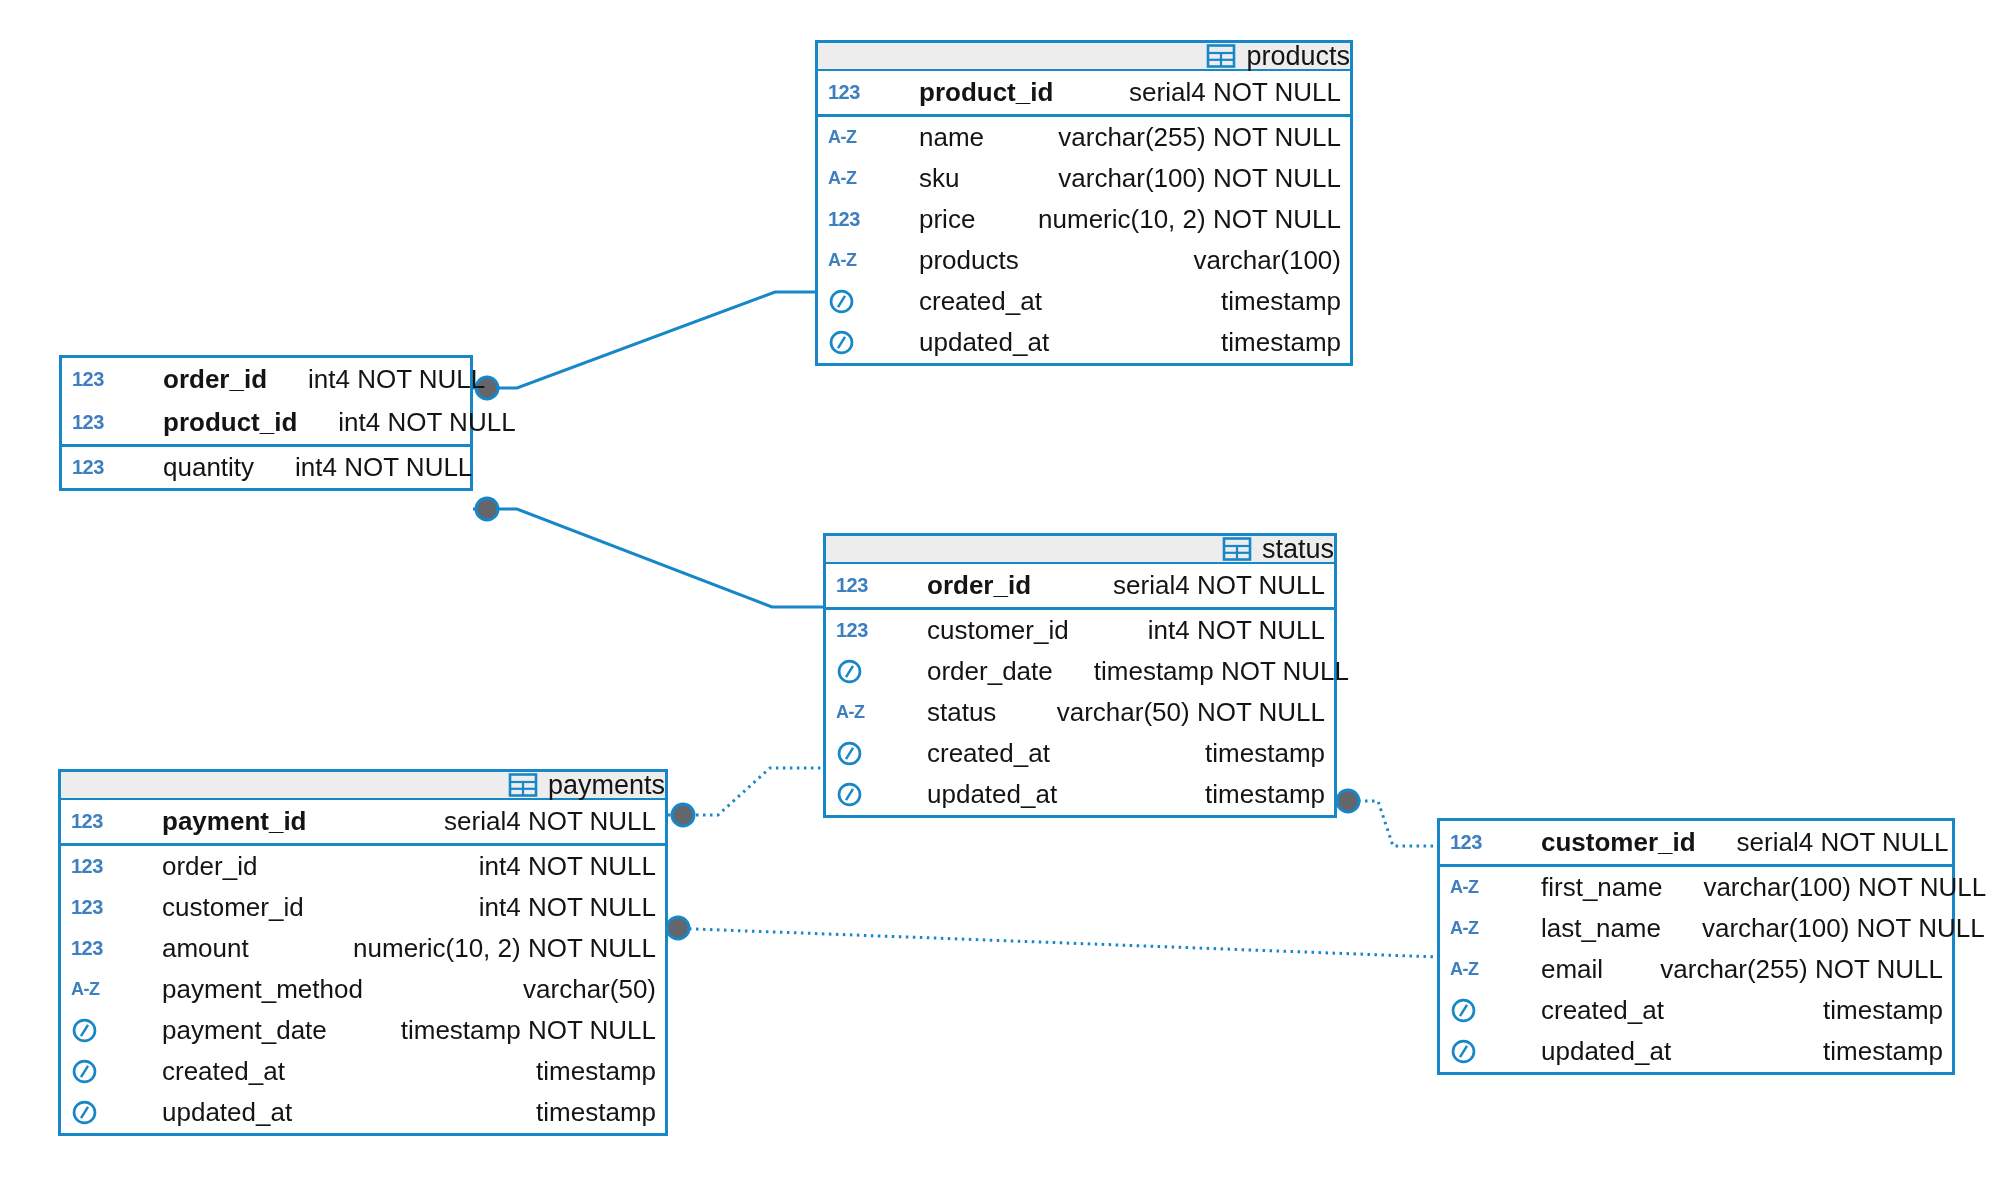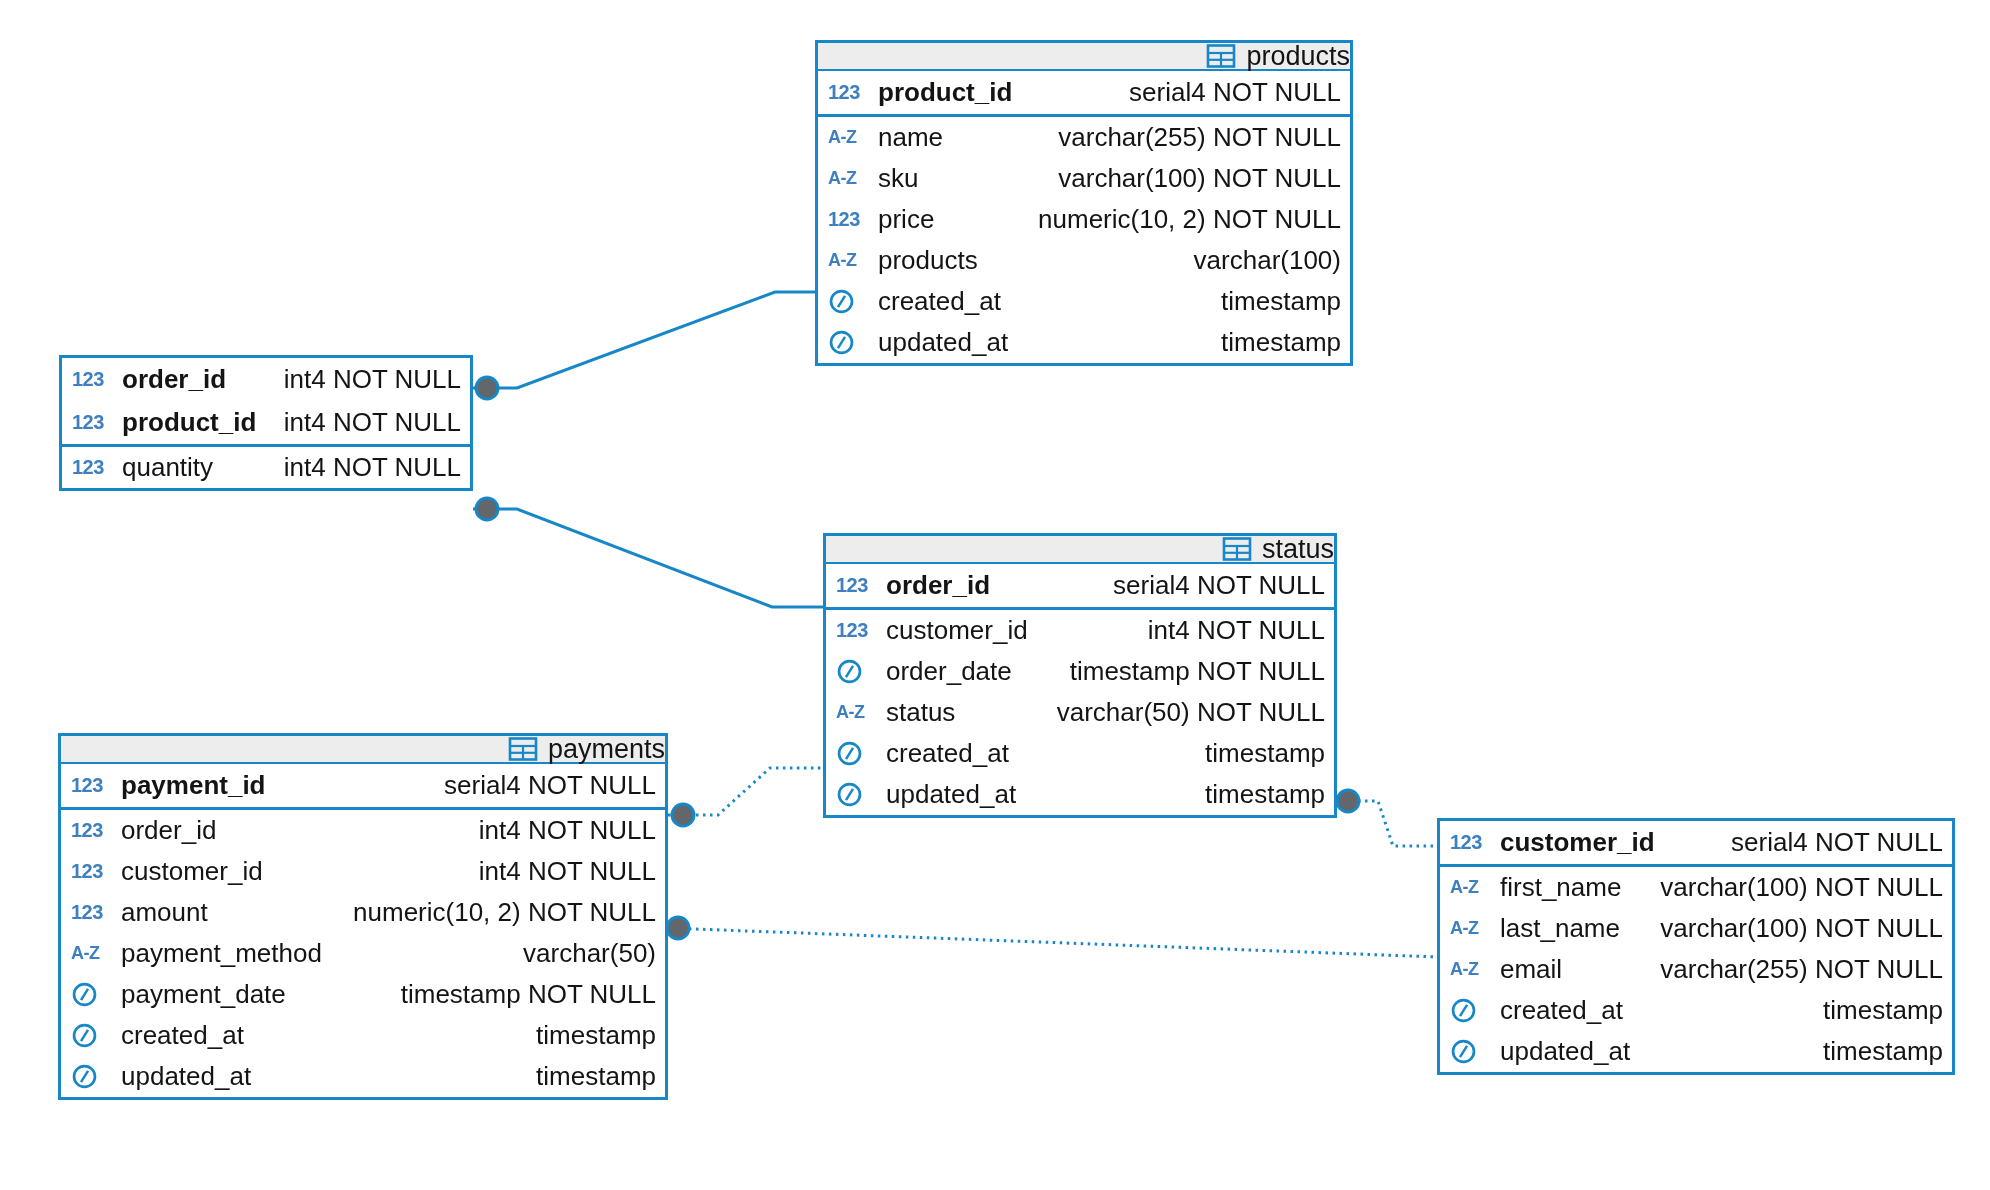--- a/index.html
+++ b/index.html
@@ -31,20 +31,21 @@
   .ticon svg { display: block; }
   .section.pk { border-bottom: 3px solid var(--accent); }
   .row {
     height: 41px;
     display: flex;
     align-items: center;
     padding: 0 9px 0 10px;
     font-size: 26px;
     color: var(--ink);
     white-space: nowrap;
+    gap: 41px;
   }
   .section.pk .row { height: 43px; }
   .section.pk .cname { font-weight: 700; text-align: right; }
   .icn {
     width: 50px;
     flex: none;
     display: flex;
     align-items: center;
   }
   .icn.lbl {
@@ -239,21 +240,21 @@
             <svg width="27" height="27" viewBox="0 0 24 24">
               <circle cx="12" cy="12" r="9.3" fill="none" stroke="#1787c8" stroke-width="2.4"></circle>
               <line x1="15.1" y1="7" x2="8.9" y2="17" stroke="#1787c8" stroke-width="2.2"></line>
             </svg>
           </span>
           <span class="cname">updated_at</span>
           <span class="ctype">timestamp</span>
         </div>
       </div>
     </div>
-    <div class="entity" style="left: 58px; top: 733px; width: 610px;">
+    <div class="entity" style="left: 58px; top: 769px; width: 610px;">
       <div class="thead">
         <span class="ticon">
           <svg width="30" height="26" viewBox="0 0 30 26">
             <rect x="2" y="2.5" width="26" height="21" fill="none" stroke="#1787c8" stroke-width="2.6"></rect>
             <line x1="2" y1="10" x2="28" y2="10" stroke="#1787c8" stroke-width="2.2"></line>
             <line x1="2" y1="16.8" x2="28" y2="16.8" stroke="#1787c8" stroke-width="2.2"></line>
             <line x1="15" y1="10" x2="15" y2="23.5" stroke="#1787c8" stroke-width="2.2"></line>
           </svg>
         </span>
         <span class="tname">payments</span>

